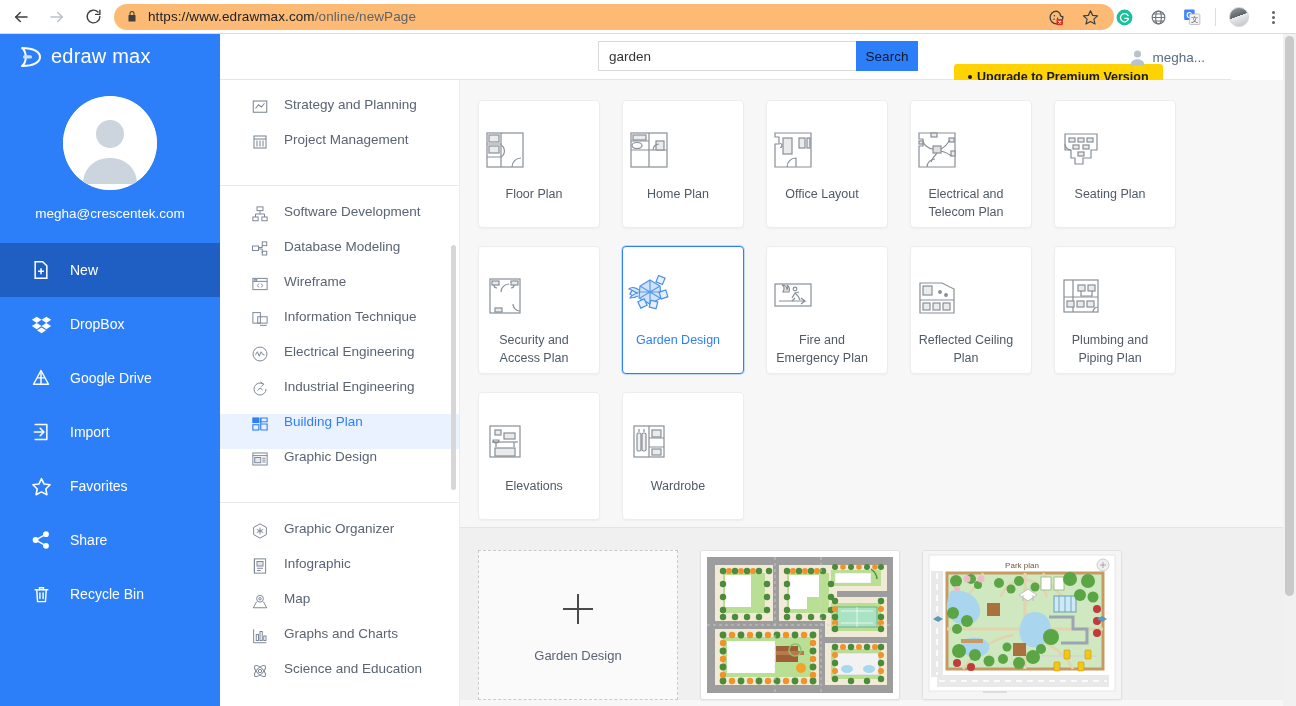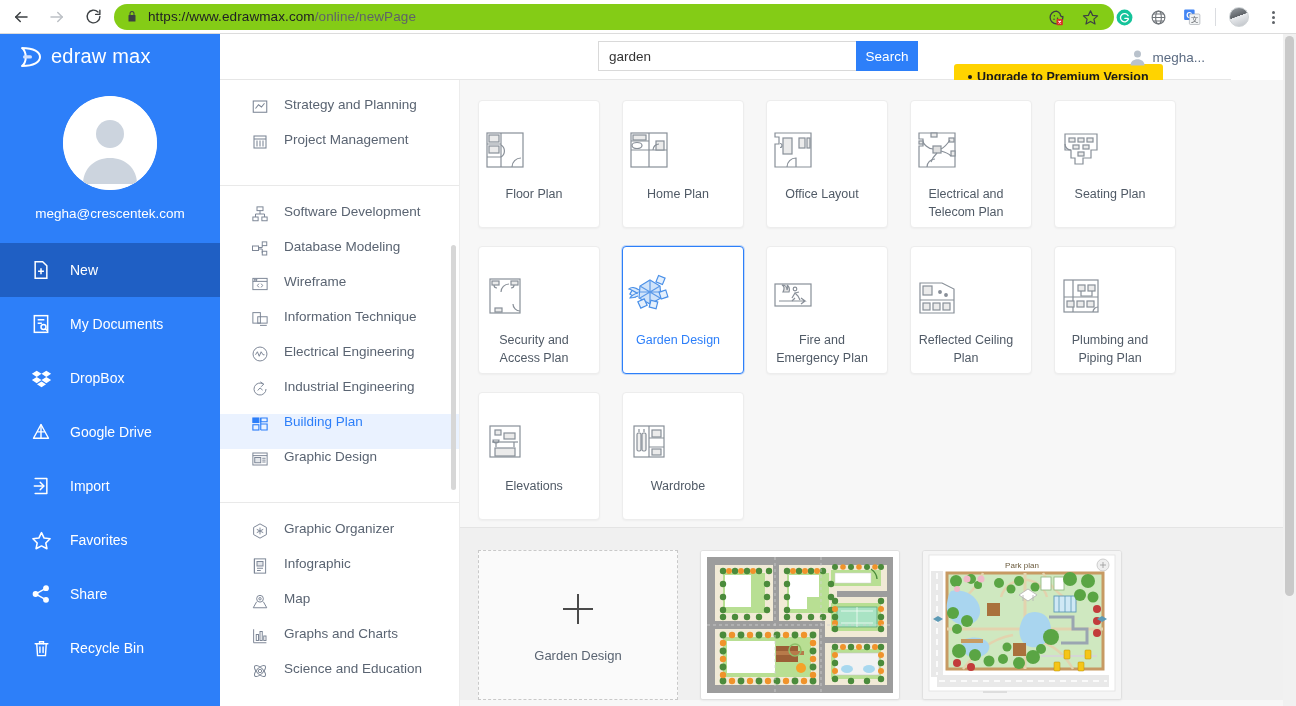--- a/index.html
+++ b/index.html
@@ -18,21 +18,21 @@
     position: relative;
   }
   .nav-btn {
     width: 30px; height: 30px; margin-left: 6px;
     display: flex; align-items: center; justify-content: center;
     border-radius: 50%;
   }
   .nav-btn svg { display:block; }
   .omnibox {
     flex: 1; height: 26px; margin: 0 8px 0 6px;
-    background: #84cc16; border-radius: 13px;
+    background: #fdba74; border-radius: 13px;
     display: flex; align-items: center; padding: 0 12px;
     max-width: 1000px;
   }
   .lock { margin-right: 10px; display:flex; }
   .url { font-size: 13.5px; color: #202124; white-space: nowrap; letter-spacing: .1px;}
   .url .dim { color: #5f6368; }
   .url .strong { color: #202124; }
   .omni-right {
     position:absolute; right: 0; top:0; height:34px;
     display: flex; align-items: center; padding-right: 6px;
@@ -62,21 +62,21 @@
   .search-wrap {
     position: absolute; left: 598px; top: 7px;
     display: flex; height: 30px;
   }
   .search-input {
     width: 258px; height: 30px; border: 1px solid #d9d9d9; border-right: none;
     padding: 0 10px; font-size: 13.5px; color: #333; outline: none;
     font-family: "Liberation Sans", sans-serif; background:#fff;
   }
   .search-btn {
-    width: 62px; height: 30px; background: #2d7ff9; color: #ffffff;
+    width: 62px; height: 30px; background: #2d7ff9; color: #0f172a;
     border: none; font-size: 13.5px; cursor: pointer;
     font-family: "Liberation Sans", sans-serif;
   }
   .upgrade-btn {
     position: absolute; left: 954px; top: 43px; transform: translateY(-50%);
     height: 26px; background: #ffd300; color: #1a1a1a;
     font-size: 12.5px; font-weight: bold; border: none; border-radius: 3px;
     padding: 0 14px; cursor: pointer; white-space: nowrap;
     display:flex; align-items:center; gap:5px;
     font-family: "Liberation Sans", sans-serif;
@@ -314,31 +314,20 @@
 
     <div class="nav-list">
       <div class="nav-item active">
         <span class="nav-ico">
           <svg width="20" height="20" viewBox="0 0 24 24" fill="none" stroke="#fff" stroke-width="1.8">
               <path d="M5 2h9l5 5v15H5z"></path>
               <path d="M12 10v7M8.5 13.5h7"></path>
             </svg>
         </span>
         <span class="nav-label">New</span>
-      </div>
-      <div class="nav-item">
-        <span class="nav-ico">
-          <svg width="20" height="20" viewBox="0 0 24 24" fill="none" stroke="#fff" stroke-width="1.8">
-              <rect x="4" y="2" width="16" height="20"></rect>
-              <path d="M8 7h8M8 11h5"></path>
-              <circle cx="15" cy="15.5" r="3"></circle>
-              <path d="M17.2 17.8L20 20.5"></path>
-            </svg>
-        </span>
-        <span class="nav-label">My Documents</span>
       </div>
       <div class="nav-item">
         <span class="nav-ico">
           <svg width="21" height="21" viewBox="0 0 24 24" fill="#fff">
               <path d="M6.5 3L1 6.6l5.5 3.6L12 6.6zM17.5 3L12 6.6l5.5 3.6L23 6.6zM1 13.8l5.5 3.6 5.5-3.6-5.5-3.6zM17.5 10.2L12 13.8l5.5 3.6 5.5-3.6zM6.8 18.6l5.2 3.4 5.2-3.4-5.2-3.3z"></path>
             </svg>
         </span>
         <span class="nav-label">DropBox</span>
       </div>
       <div class="nav-item">

